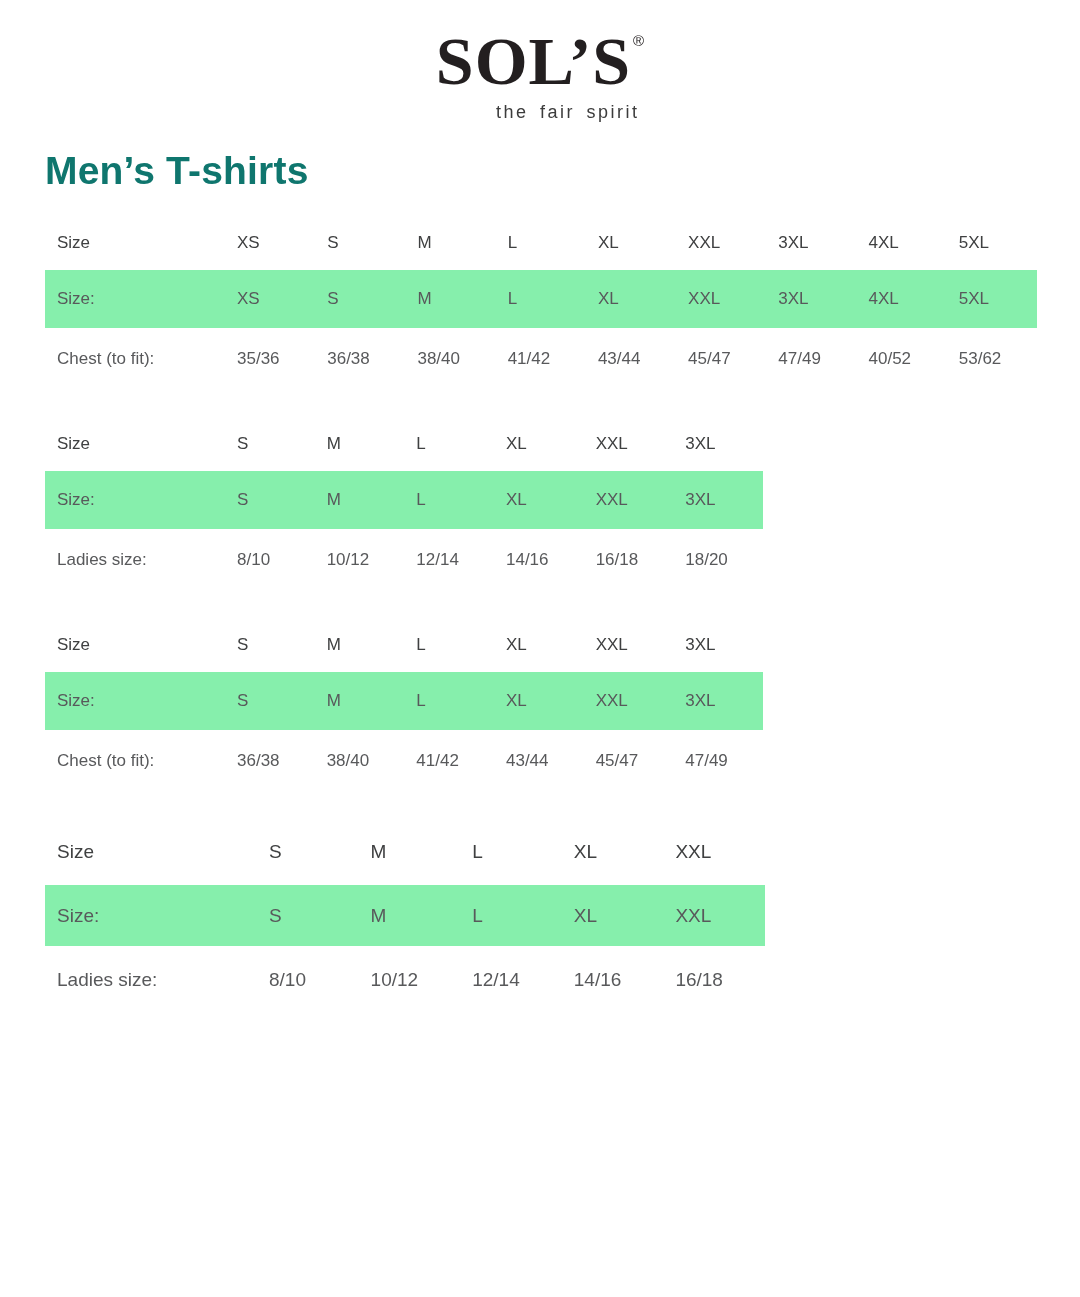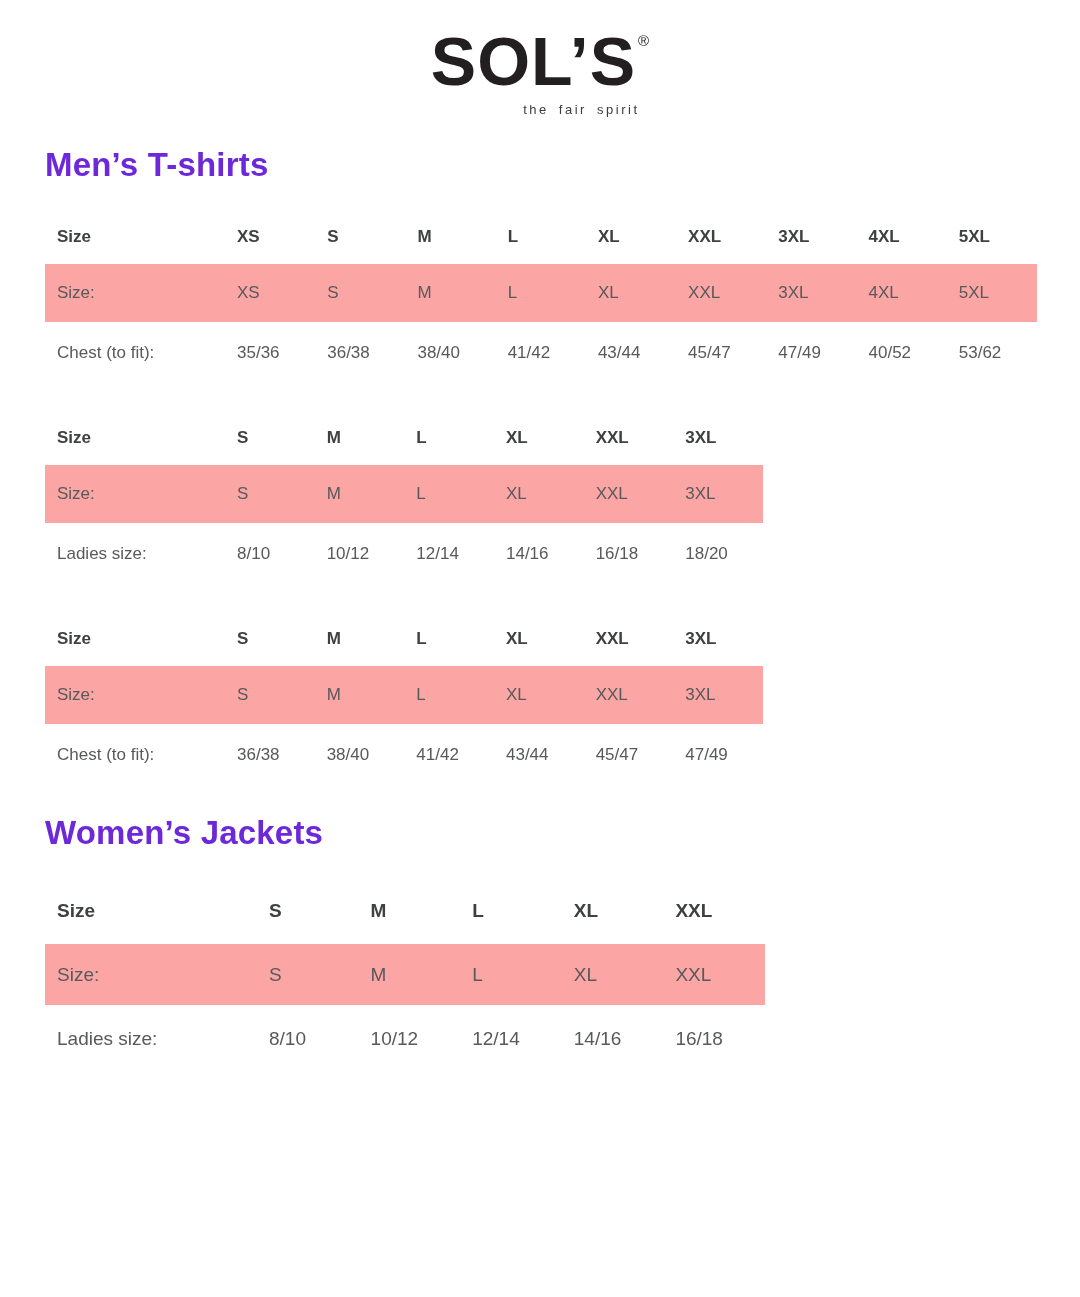--- a/index.html
+++ b/index.html
@@ -20,43 +20,43 @@
     display: flex;
     align-items: flex-start;
     justify-content: center;
   }
   .logo-text {
     font-size: 68px;
     font-weight: bold;
     letter-spacing: 1px;
     color: #231f20;
     line-height: 1.15;
-    font-family: Liberation Sans, sans-serif;
+    font-family: Liberation Serif, serif;
   }
   .logo-reg {
     font-size: 15px;
     color: #231f20;
     margin-top: 10px;
     margin-left: 2px;
   }
   .logo-tagline {
     text-align: right;
     padding-right: 8px;
     margin-top: 2px;
-    font-size: 13px;
+    font-size: 18px;
     letter-spacing: 2.5px;
     word-spacing: 4px;
     color: #3c3c3c;
   }
 
   
   h2.section-title {
-    font-size: 33px;
+    font-size: 39px;
     font-weight: bold;
-    color: #6d28d9;
+    color: #0f766e;
     line-height: 34px;
     margin: 31px 0 0 45px;
     letter-spacing: 0.2px;
   }
 
   
   table.size-table {
     margin: 28px 0 0 45px;
     border-collapse: collapse;
     table-layout: fixed;
@@ -64,37 +64,37 @@
   }
   table.tbl-10 { width: 992px; }
   table.tbl-7  { width: 718px; }
   table.tbl-6  { width: 720px; }
 
   table.size-table col.col-label { width: 180px; }
   table.tbl-6   col.col-label    { width: 212px; }
 
   table.size-table th {
     text-align: left;
-    font-weight: bold;
+    font-weight: normal;
     color: #3f4041;
     height: 54px;
     padding-left: 12px;
     vertical-align: middle;
     white-space: nowrap;
   }
   table.size-table td {
     text-align: left;
     color: #58595b;
     height: 61px;
     padding-left: 12px;
     vertical-align: middle;
     white-space: nowrap;
   }
   table.size-table tr.shaded td {
-    background: #fca5a5;
+    background: #86efac;
     height: 58px;
   }
 
   
   table.tbl-large { font-size: 19px; }
   table.tbl-large th { height: 66px; }
   table.tbl-large tr.shaded td { height: 61px; }
   table.tbl-large tr:not(.shaded) td { height: 68px; }
 </style>
 </head>
@@ -252,21 +252,20 @@
             <td>41/42</td>
             <td>43/44</td>
             <td>45/47</td>
             <td>47/49</td>
           </tr>
         </tbody>
       </table>
   </section>
 
   <section>
-    <h2 class="section-title">Women’s Jackets</h2>
     <table class="size-table tbl-6 tbl-large">
         <colgroup>
           <col class="col-label">
           <col>
           <col>
           <col>
           <col>
           <col>
         </colgroup>
         <thead>

